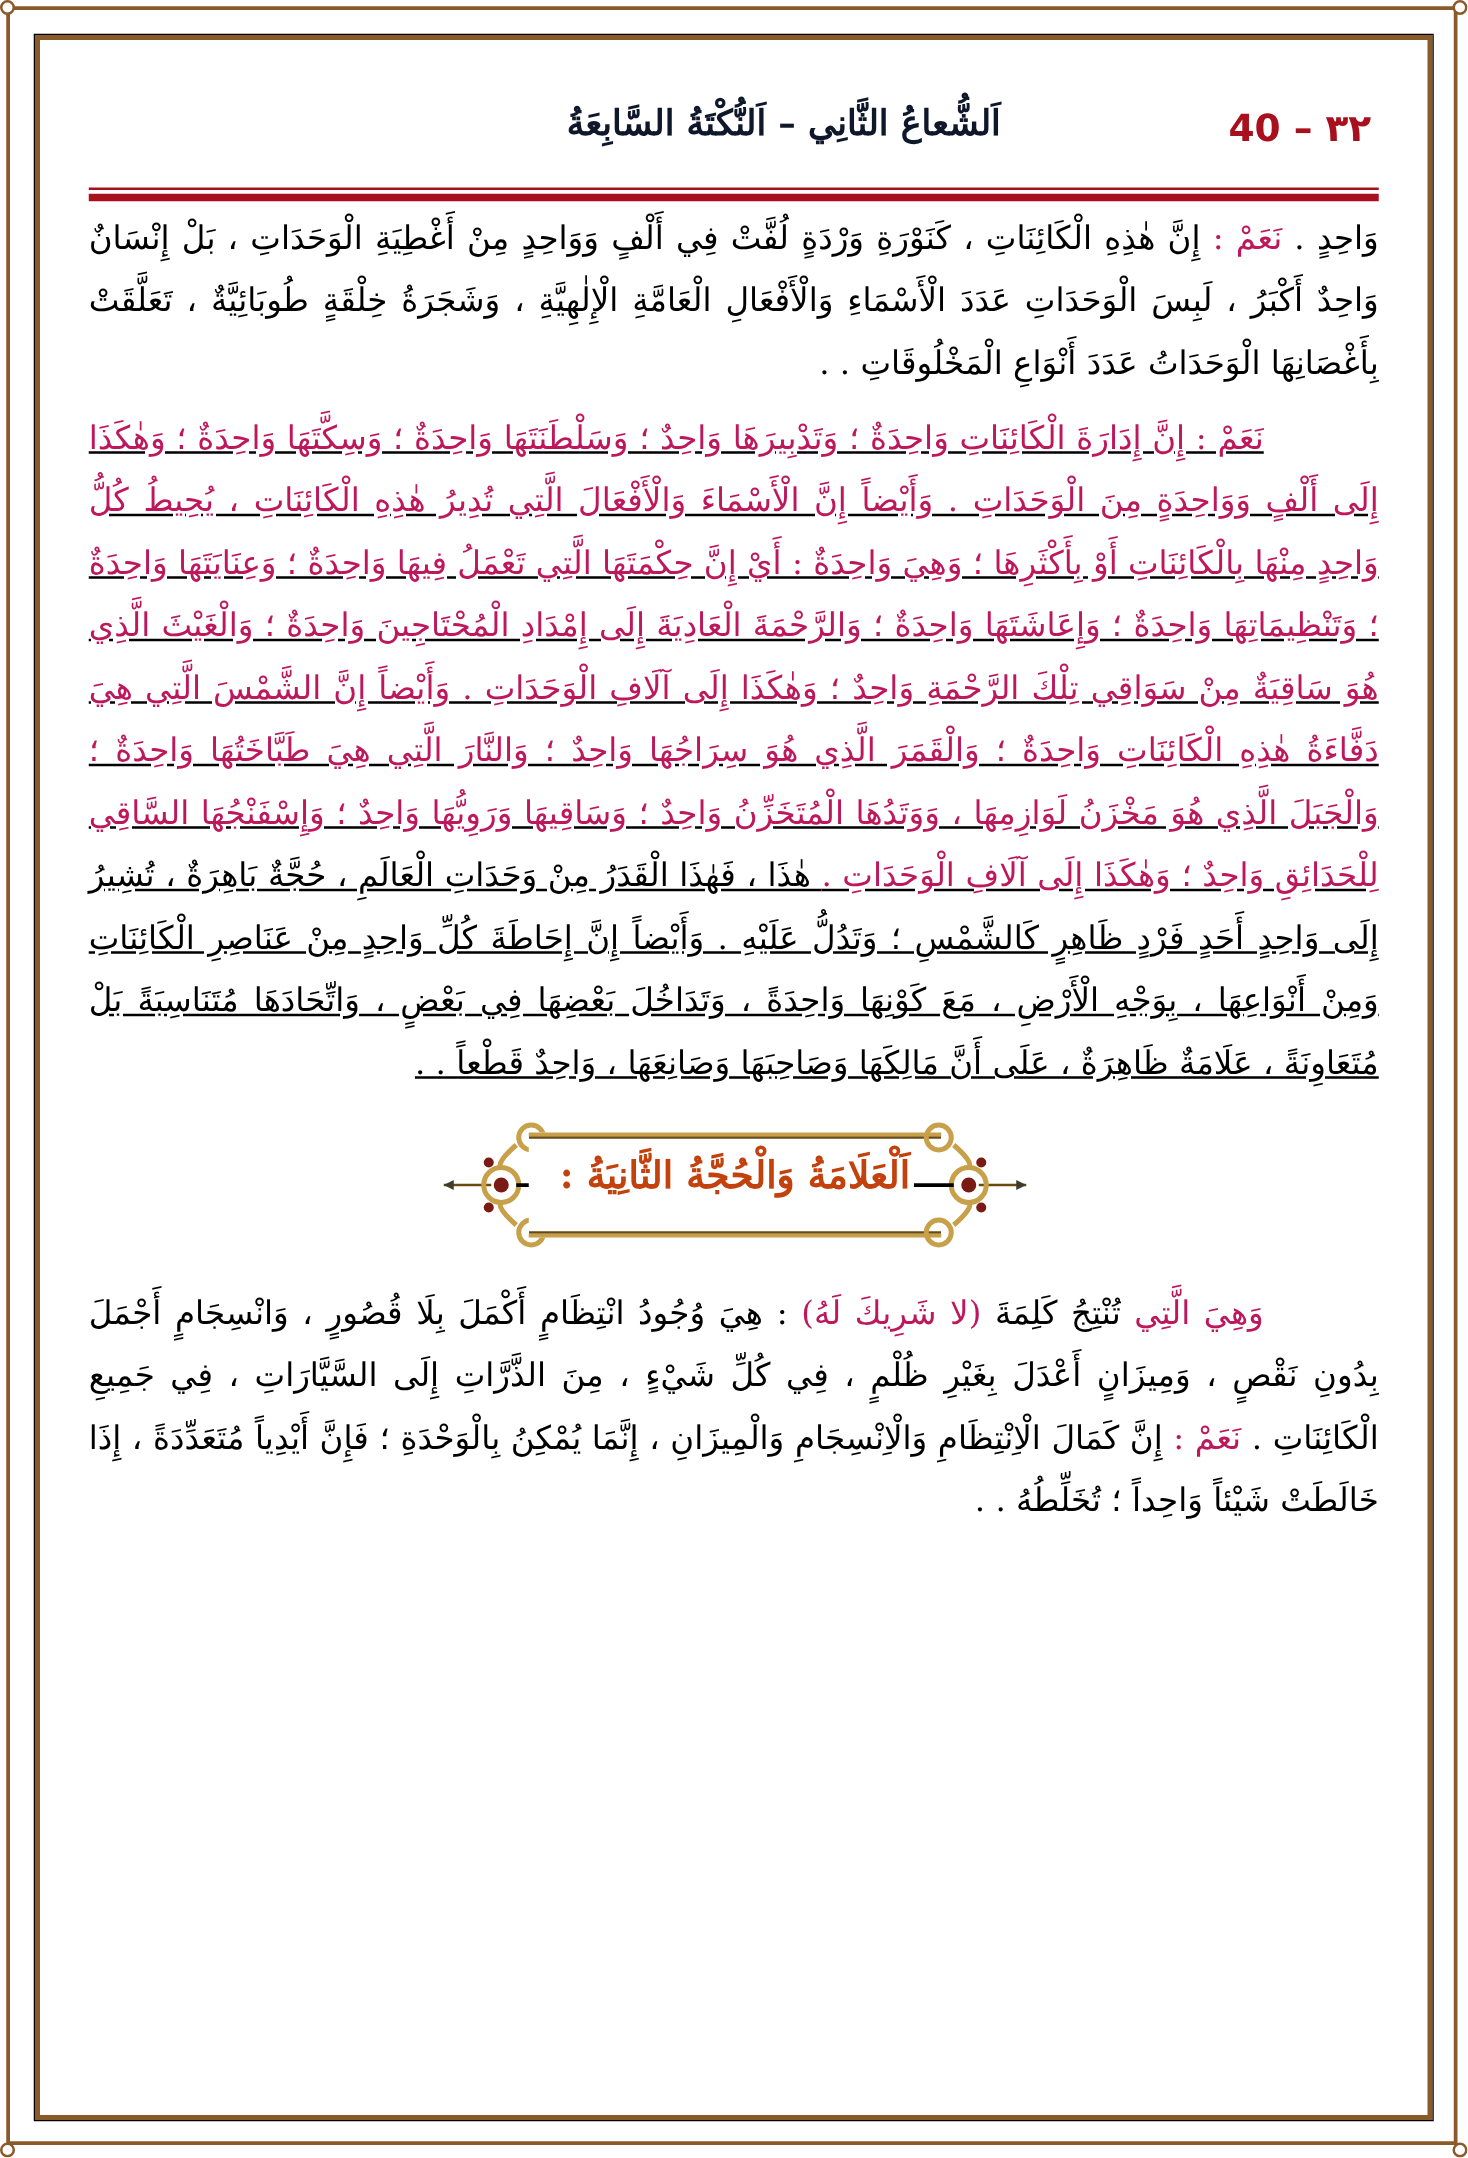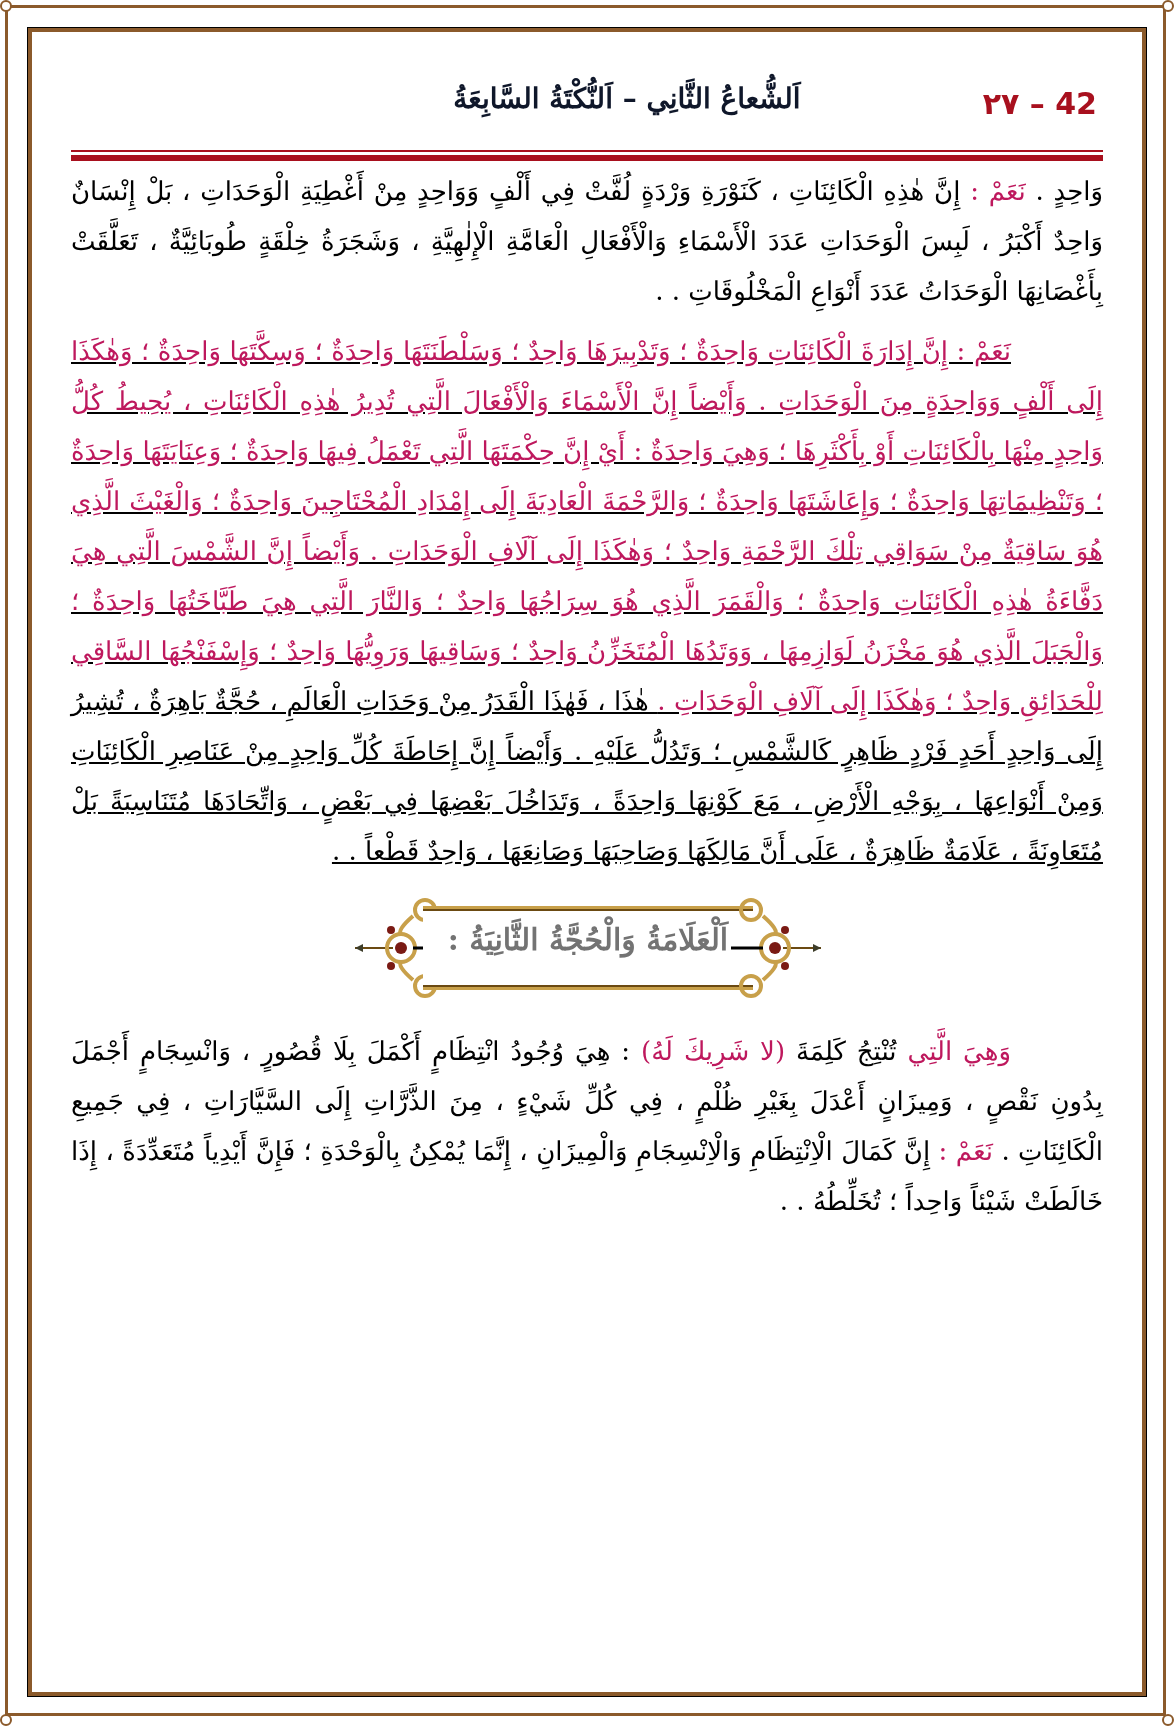--- a/index.html
+++ b/index.html
@@ -69,21 +69,21 @@
     position:absolute; left:282px; top:14px; width:470px; height:104px;
   }
   .banner-box {
     position:absolute; left:70px; right:70px; top:10px; bottom:10px;
     border-top:3px solid #C8A04A; border-bottom:3px solid #C8A04A;
     box-shadow: inset 0 2px 0 #6b4a12, inset 0 -2px 0 #6b4a12;
     background:#ffffff;
   }
   .banner-title {
     position:absolute; left:0; right:0; top:26px; text-align:center;
-    font-size:30px; font-weight:bold; color:#737373; direction:rtl;
+    font-size:30px; font-weight:bold; color:#c2410c; direction:rtl;
   }
   .banner-orn { position:absolute; top:0; width:92px; height:104px; }
   .banner-orn.left { left:0; }
   .banner-orn.right { right:0; transform:scaleX(-1); }
 </style>
 </head>
 <body>
 
 <div class="frame-outer"></div>
 <div class="frame-band" style="background:none;">
@@ -112,21 +112,21 @@
 </div>
 <div class="frame-inner"></div>
 <div class="corner-curl" style="left:0;top:0;"></div>
 <div class="corner-curl" style="right:0;top:0;"></div>
 <div class="corner-curl" style="left:0;bottom:0;"></div>
 <div class="corner-curl" style="right:0;bottom:0;"></div>
 
 <div class="page">
 
   <div class="header">
-    <div class="page-number">42 – ٢٧</div>
+    <div class="page-number">٣٢ – 40</div>
     <div class="header-title">اَلشُّعاعُ الثَّانِي – اَلنُّكْتَةُ السَّابِعَةُ</div>
     <div class="rule-thin"></div>
     <div class="rule-thick"></div>
   </div>
 
   <div class="body-text">
     <p class="para">
       <span class="black">وَاحِدٍ . </span><span class="red">نَعَمْ :</span><span class="black"> إِنَّ هٰذِهِ الْكَائِنَاتِ ، كَنَوْرَةِ وَرْدَةٍ لُفَّتْ فِي أَلْفٍ وَوَاحِدٍ مِنْ أَغْطِيَةِ الْوَحَدَاتِ ، بَلْ إِنْسَانٌ وَاحِدٌ أَكْبَرُ ، لَبِسَ الْوَحَدَاتِ عَدَدَ الْأَسْمَاءِ وَالْأَفْعَالِ الْعَامَّةِ الْإِلٰهِيَّةِ ، وَشَجَرَةُ خِلْقَةٍ طُوبَائِيَّةٌ ، تَعَلَّقَتْ بِأَغْصَانِهَا الْوَحَدَاتُ عَدَدَ أَنْوَاعِ الْمَخْلُوقَاتِ . .</span>
     </p>
     <p class="para indent">

